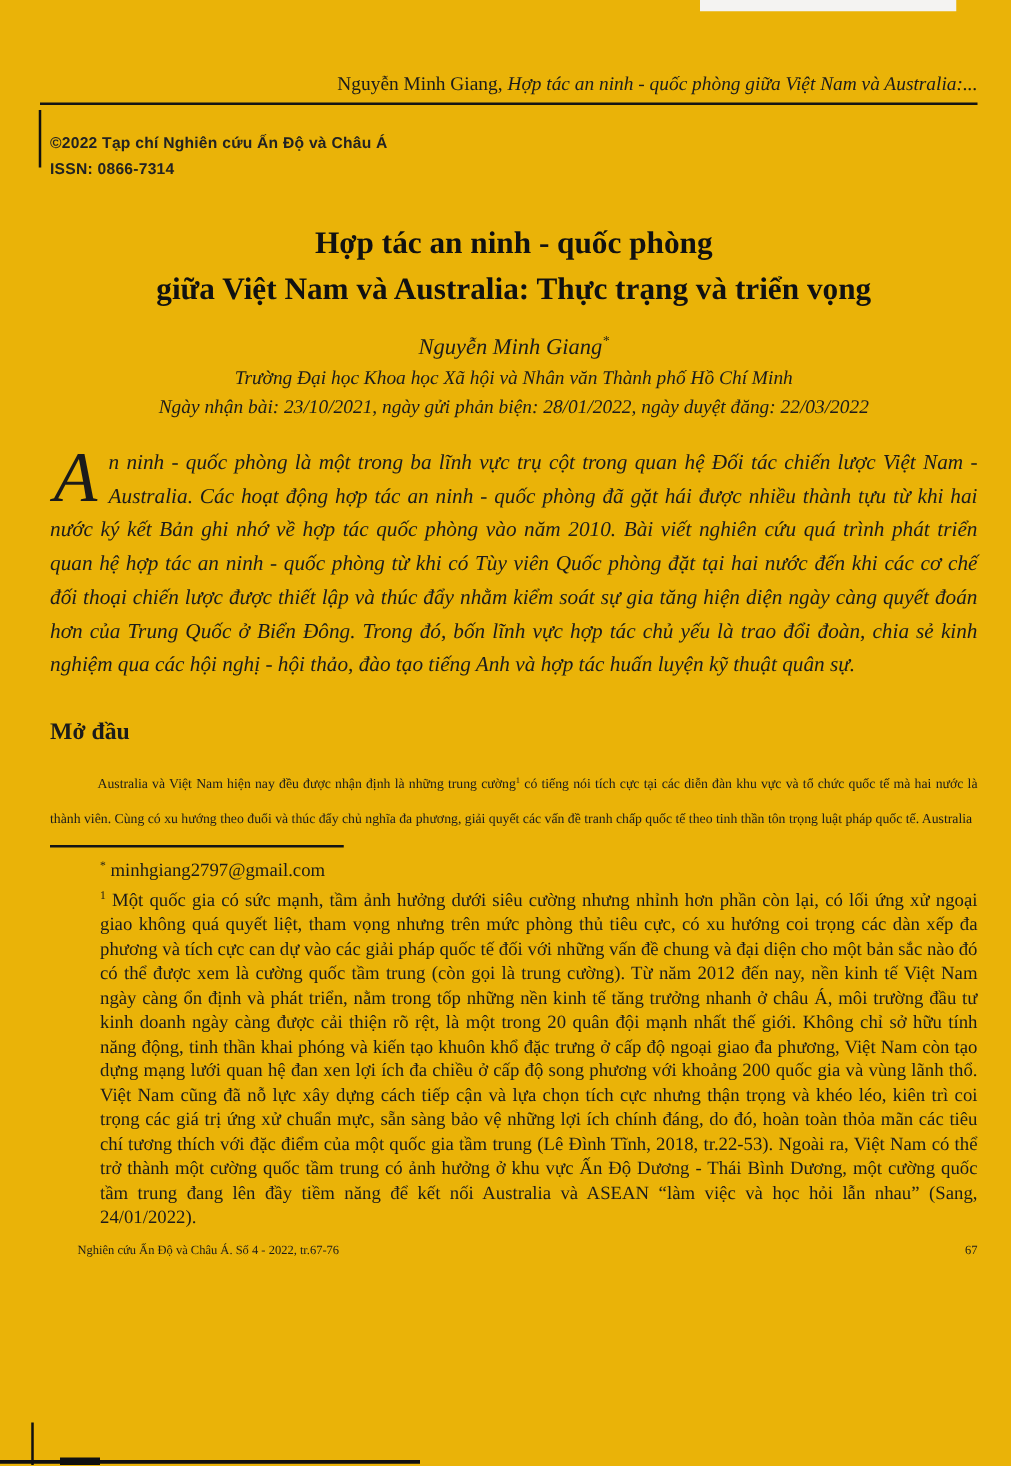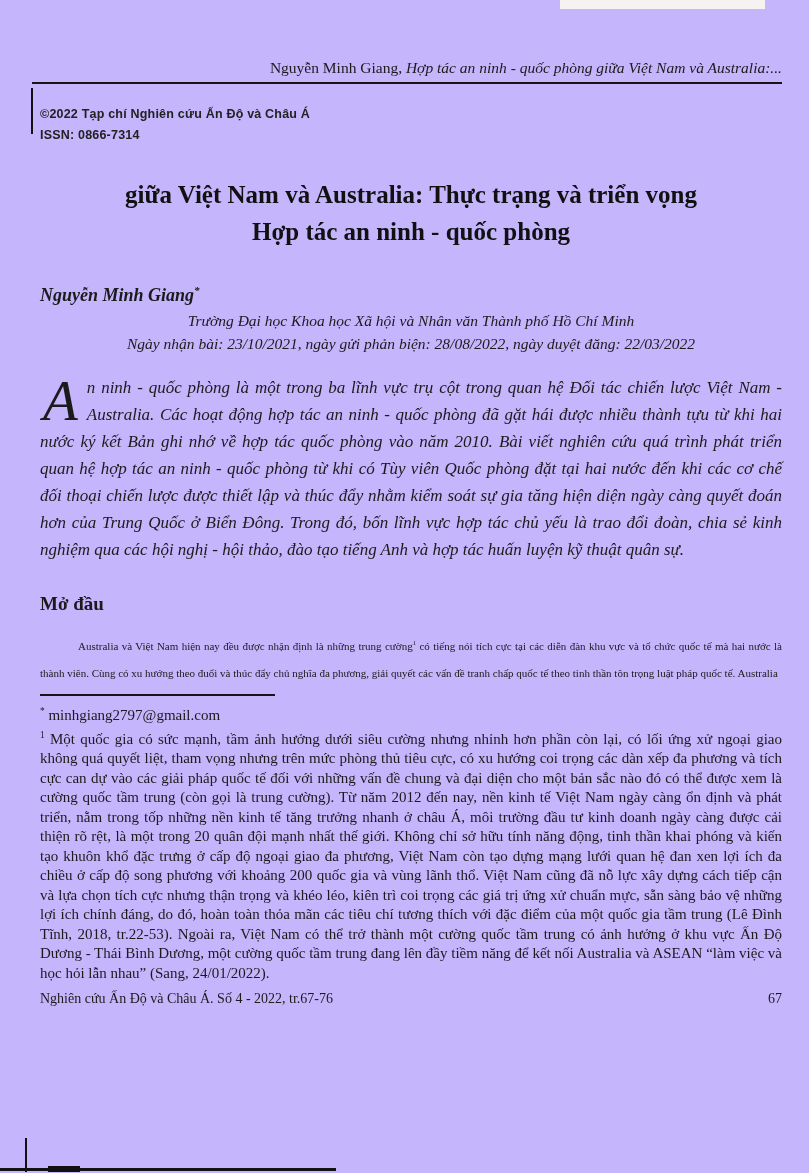--- a/index.html
+++ b/index.html
@@ -4,21 +4,21 @@
 <style>
   html, body {
     margin: 0;
     padding: 0;
     background: #ffffff;
   }
   #page {
     position: relative;
     width: 809px;
     height: 1173px;
-    background: #c4b5fd;
+    background: #eab308;
     overflow: hidden;
     font-family: "Liberation Serif", "DejaVu Serif", serif;
     color: #1b1b1b;
   }
   #content {
     position: relative;
     padding: 0 27px 0 40px;
   }
   
   .running-head {
@@ -47,23 +47,23 @@
   
   .article-title {
     margin-top: 30px;
     text-align: center;
     font-weight: bold;
     font-size: 25px;
     line-height: 37px;
     color: #111;
   }
   .author-line {
-    margin-top: 28px;
-    text-align: left;
-    font-weight: bold;
+    margin-top: 11px;
+    text-align: center;
+    font-weight: normal;
     font-style: italic;
     font-size: 18px;
     line-height: 24px;
   }
   .author-line sup { font-size: 11px; }
   .affiliation-line {
     margin-top: 3px;
     text-align: center;
     font-style: italic;
     font-size: 15.5px;
@@ -116,30 +116,32 @@
   .footnote-rule {
     border: 0;
     border-top: 2px solid #151515;
     width: 235px;
     margin: 7px 0 5px 0;
   }
   .footnote {
     font-size: 15px;
     line-height: 19.5px;
     text-align: justify;
+    margin-left: 40px;
   }
   .footnote.email { line-height: 21px; }
   
   .page-footer {
     margin-top: 5px;
     display: flex;
     justify-content: space-between;
     align-items: baseline;
-    font-size: 14px;
-    line-height: 21px;
+    font-size: 10px;
+    line-height: 21px;
+    margin-left: 22px;
   }
   
   .artifact { position: absolute; background: #111; }
   .artifact-left-tick   { left: 31px;  top: 88px;   width: 2px;   height: 46px; }
   .artifact-topright    { left: 560px; top: 0;      width: 205px; height: 9px;  background: #f4f3f2; }
   .artifact-bottom-line { left: 0;     top: 1168px; width: 336px; height: 3px;  }
   .artifact-bottom-blob { left: 48px;  top: 1166px; width: 32px;  height: 6px;  }
   .artifact-bottom-tick { left: 25px;  top: 1138px; width: 2px;   height: 34px; }
 </style>
 </head>
@@ -156,31 +158,31 @@
       <span class="rh-author">Nguyễn Minh Giang, </span><span class="rh-title">Hợp tác an ninh - quốc phòng giữa Việt Nam và Australia:...</span>
     </div>
     <hr class="head-rule">
 
     <div class="journal-info">
       <div>©2022 Tạp chí Nghiên cứu Ấn Độ và Châu Á</div>
       <div>ISSN: 0866-7314</div>
     </div>
 
     <div class="article-title">
+      <div>Hợp tác an ninh - quốc phòng</div>
       <div>giữa Việt Nam và Australia: Thực trạng và triển vọng</div>
-      <div>Hợp tác an ninh - quốc phòng</div>
     </div>
 
     <div class="author-line">
       <span>Nguyễn Minh Giang</span><sup>*</sup>
     </div>
 
     <div class="affiliation-line">Trường Đại học Khoa học Xã hội và Nhân văn Thành phố Hồ Chí Minh</div>
 
-    <div class="dates-line">Ngày nhận bài: 23/10/2021, ngày gửi phản biện: 28/08/2022, ngày duyệt đăng: 22/03/2022</div>
+    <div class="dates-line">Ngày nhận bài: 23/10/2021, ngày gửi phản biện: 28/01/2022, ngày duyệt đăng: 22/03/2022</div>
 
     <div class="abstract">
       <span class="dropcap">A</span><span>n ninh - quốc phòng là một trong ba lĩnh vực trụ cột trong quan hệ Đối tác chiến lược Việt Nam - Australia. Các hoạt động hợp tác an ninh - quốc phòng đã gặt hái được nhiều thành tựu từ khi hai nước ký kết Bản ghi nhớ về hợp tác quốc phòng vào năm 2010. Bài viết nghiên cứu quá trình phát triển quan hệ hợp tác an ninh - quốc phòng từ khi có Tùy viên Quốc phòng đặt tại hai nước đến khi các cơ chế đối thoại chiến lược được thiết lập và thúc đẩy nhằm kiểm soát sự gia tăng hiện diện ngày càng quyết đoán hơn của Trung Quốc ở Biển Đông. Trong đó, bốn lĩnh vực hợp tác chủ yếu là trao đổi đoàn, chia sẻ kinh nghiệm qua các hội nghị - hội thảo, đào tạo tiếng Anh và hợp tác huấn luyện kỹ thuật quân sự.</span>
     </div>
 
 
     <div class="section-heading">Mở đầu</div>
 
     <div class="body-paragraph">
       <span>Australia và Việt Nam hiện nay đều được nhận định là những trung cường</span><sup>1</sup><span> có tiếng nói tích cực tại các diễn đàn khu vực và tổ chức quốc tế mà hai nước là thành viên. Cùng có xu hướng theo đuổi và thúc đẩy chủ nghĩa đa phương, giải quyết các vấn đề tranh chấp quốc tế theo tinh thần tôn trọng luật pháp quốc tế. Australia</span>

